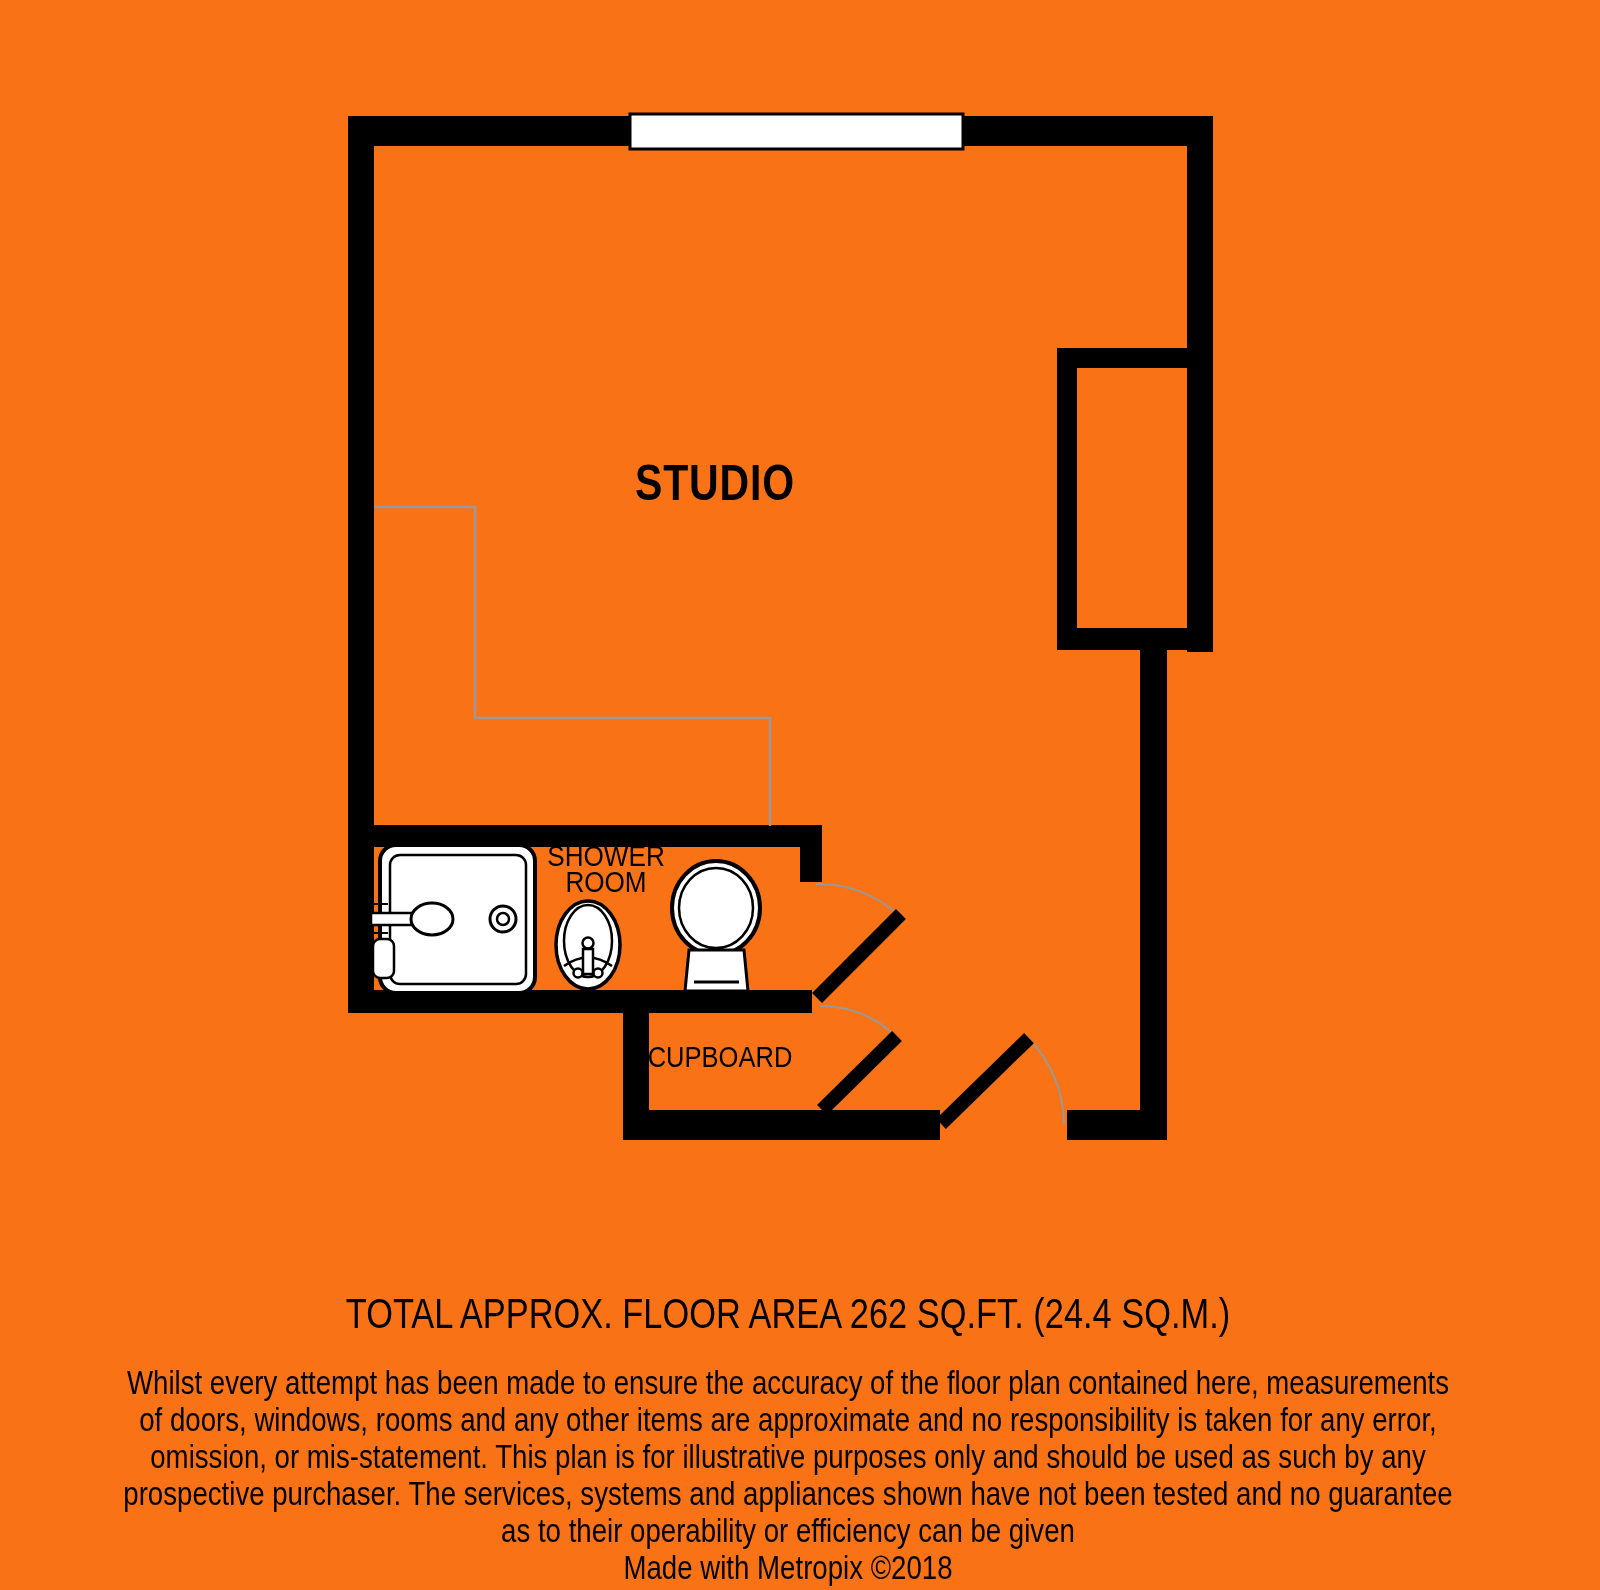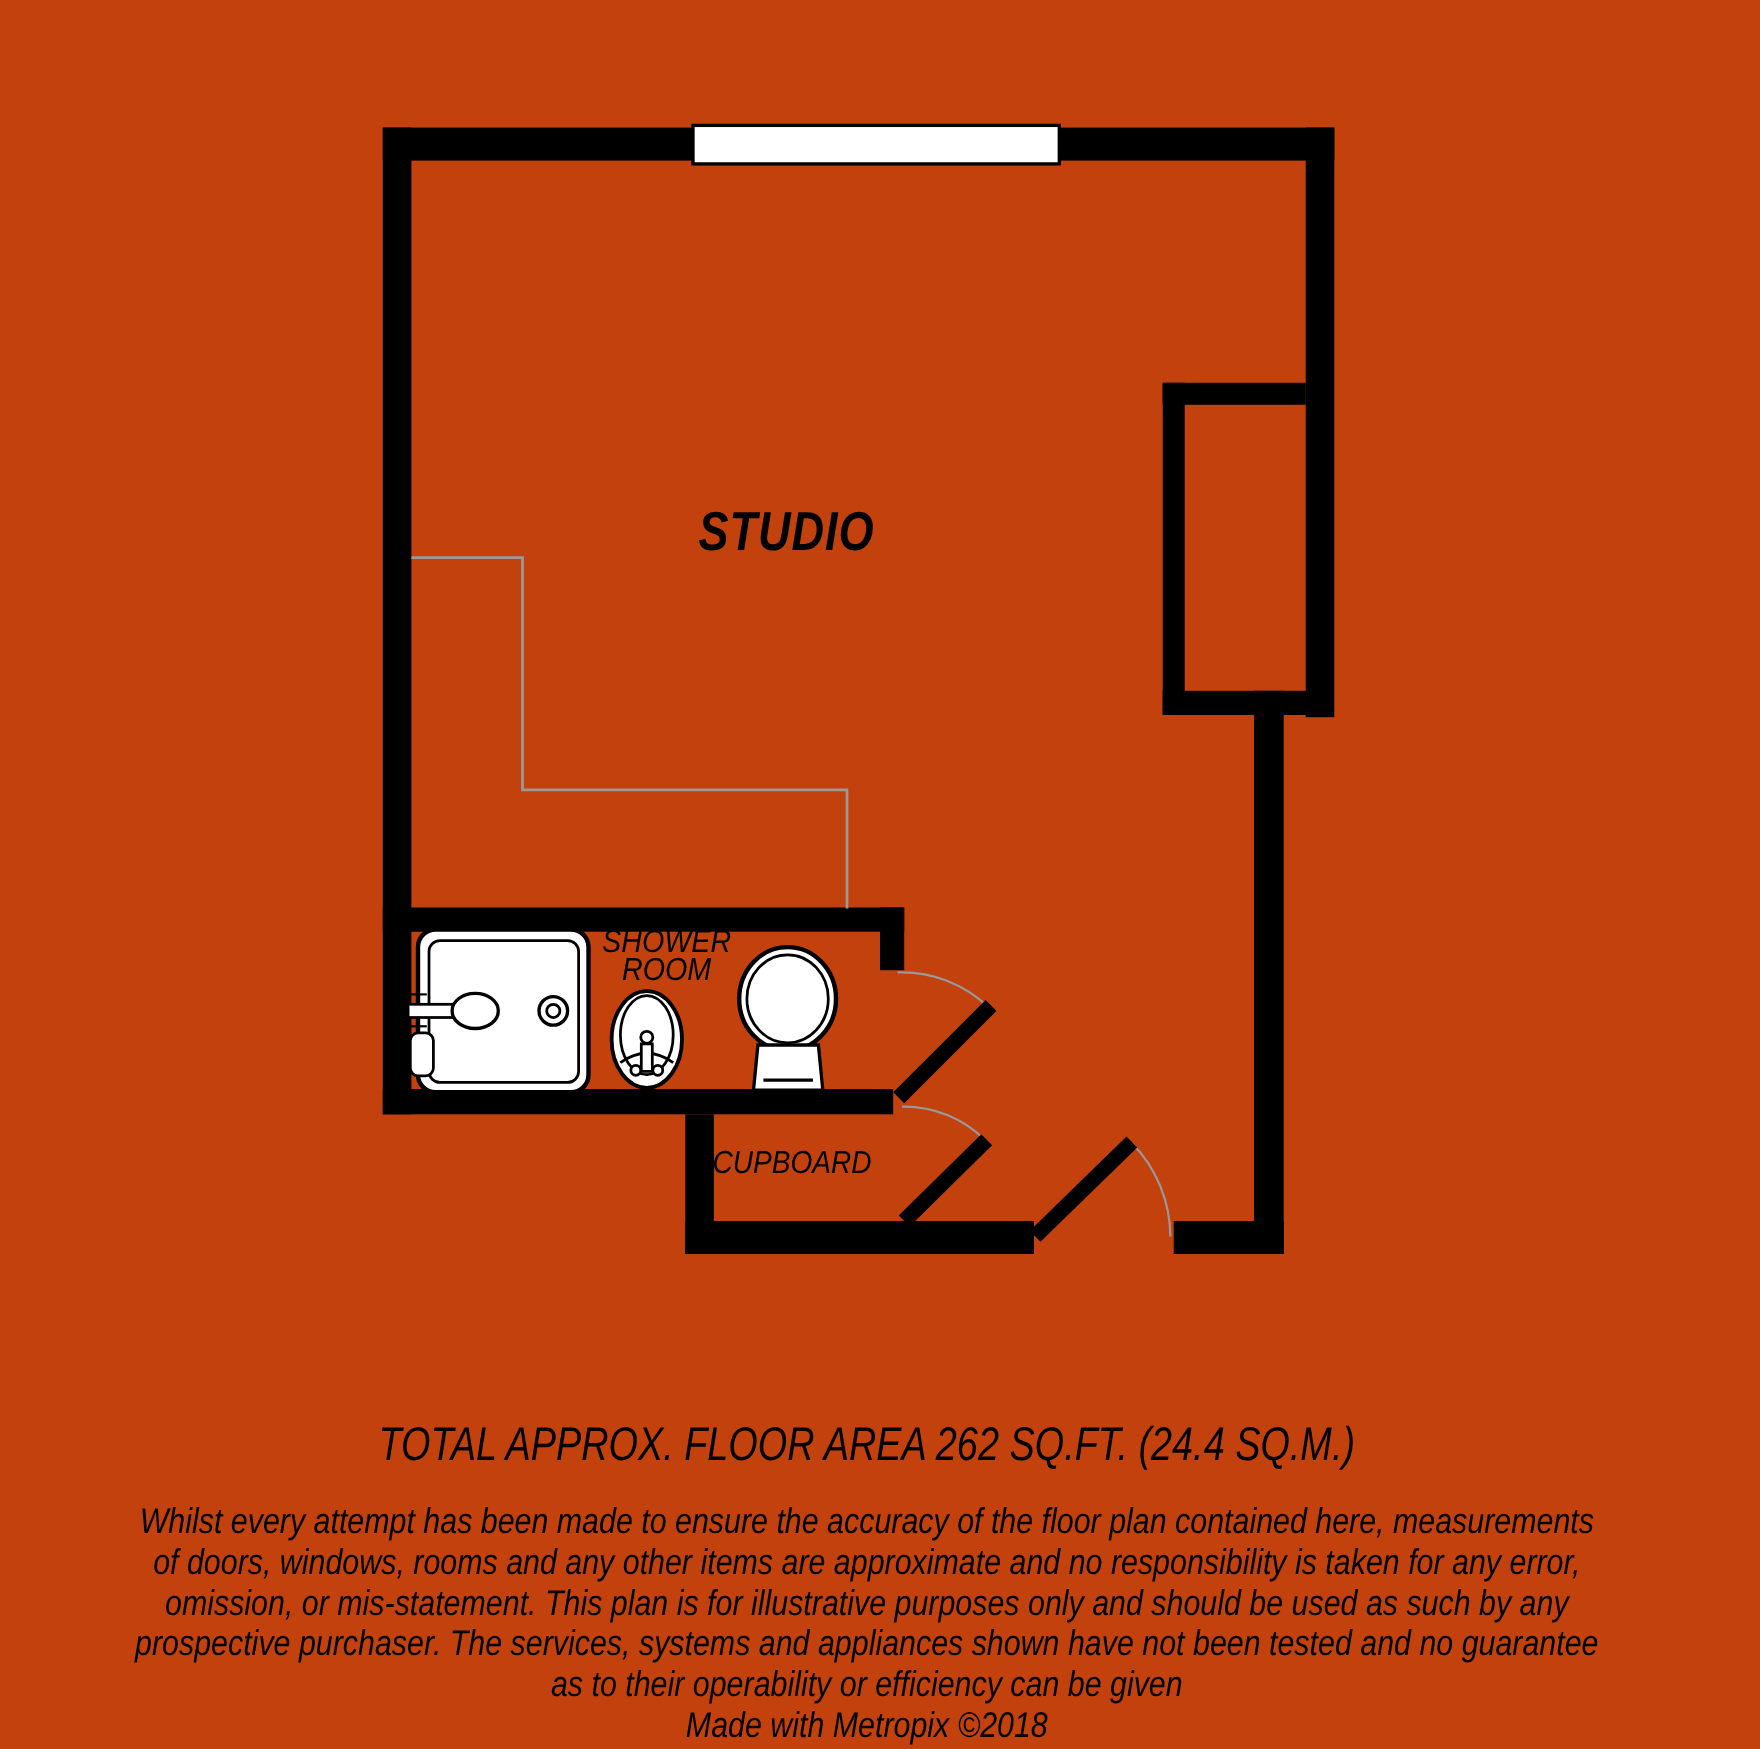--- a/index.html
+++ b/index.html
@@ -1,23 +1,22 @@
 <!DOCTYPE html>
 <html><head>
 <meta charset="utf-8">
 <style>
   html, body { margin: 0; padding: 0; background: #ffffff; }
   #canvas {
     position: relative;
     width: 1600px;
     height: 1590px;
-    background: #c2410c;
+    background: #f97316;
     font-family: "Liberation Sans", sans-serif;
     overflow: hidden;
-    font-style: italic;
   }
   #plan-svg { position: absolute; left: 0; top: 0; }
   .room-label {
     position: absolute;
     text-align: center;
     color: #000;
     line-height: 1;
     white-space: nowrap;
     transform-origin: 50% 50%;
   }

